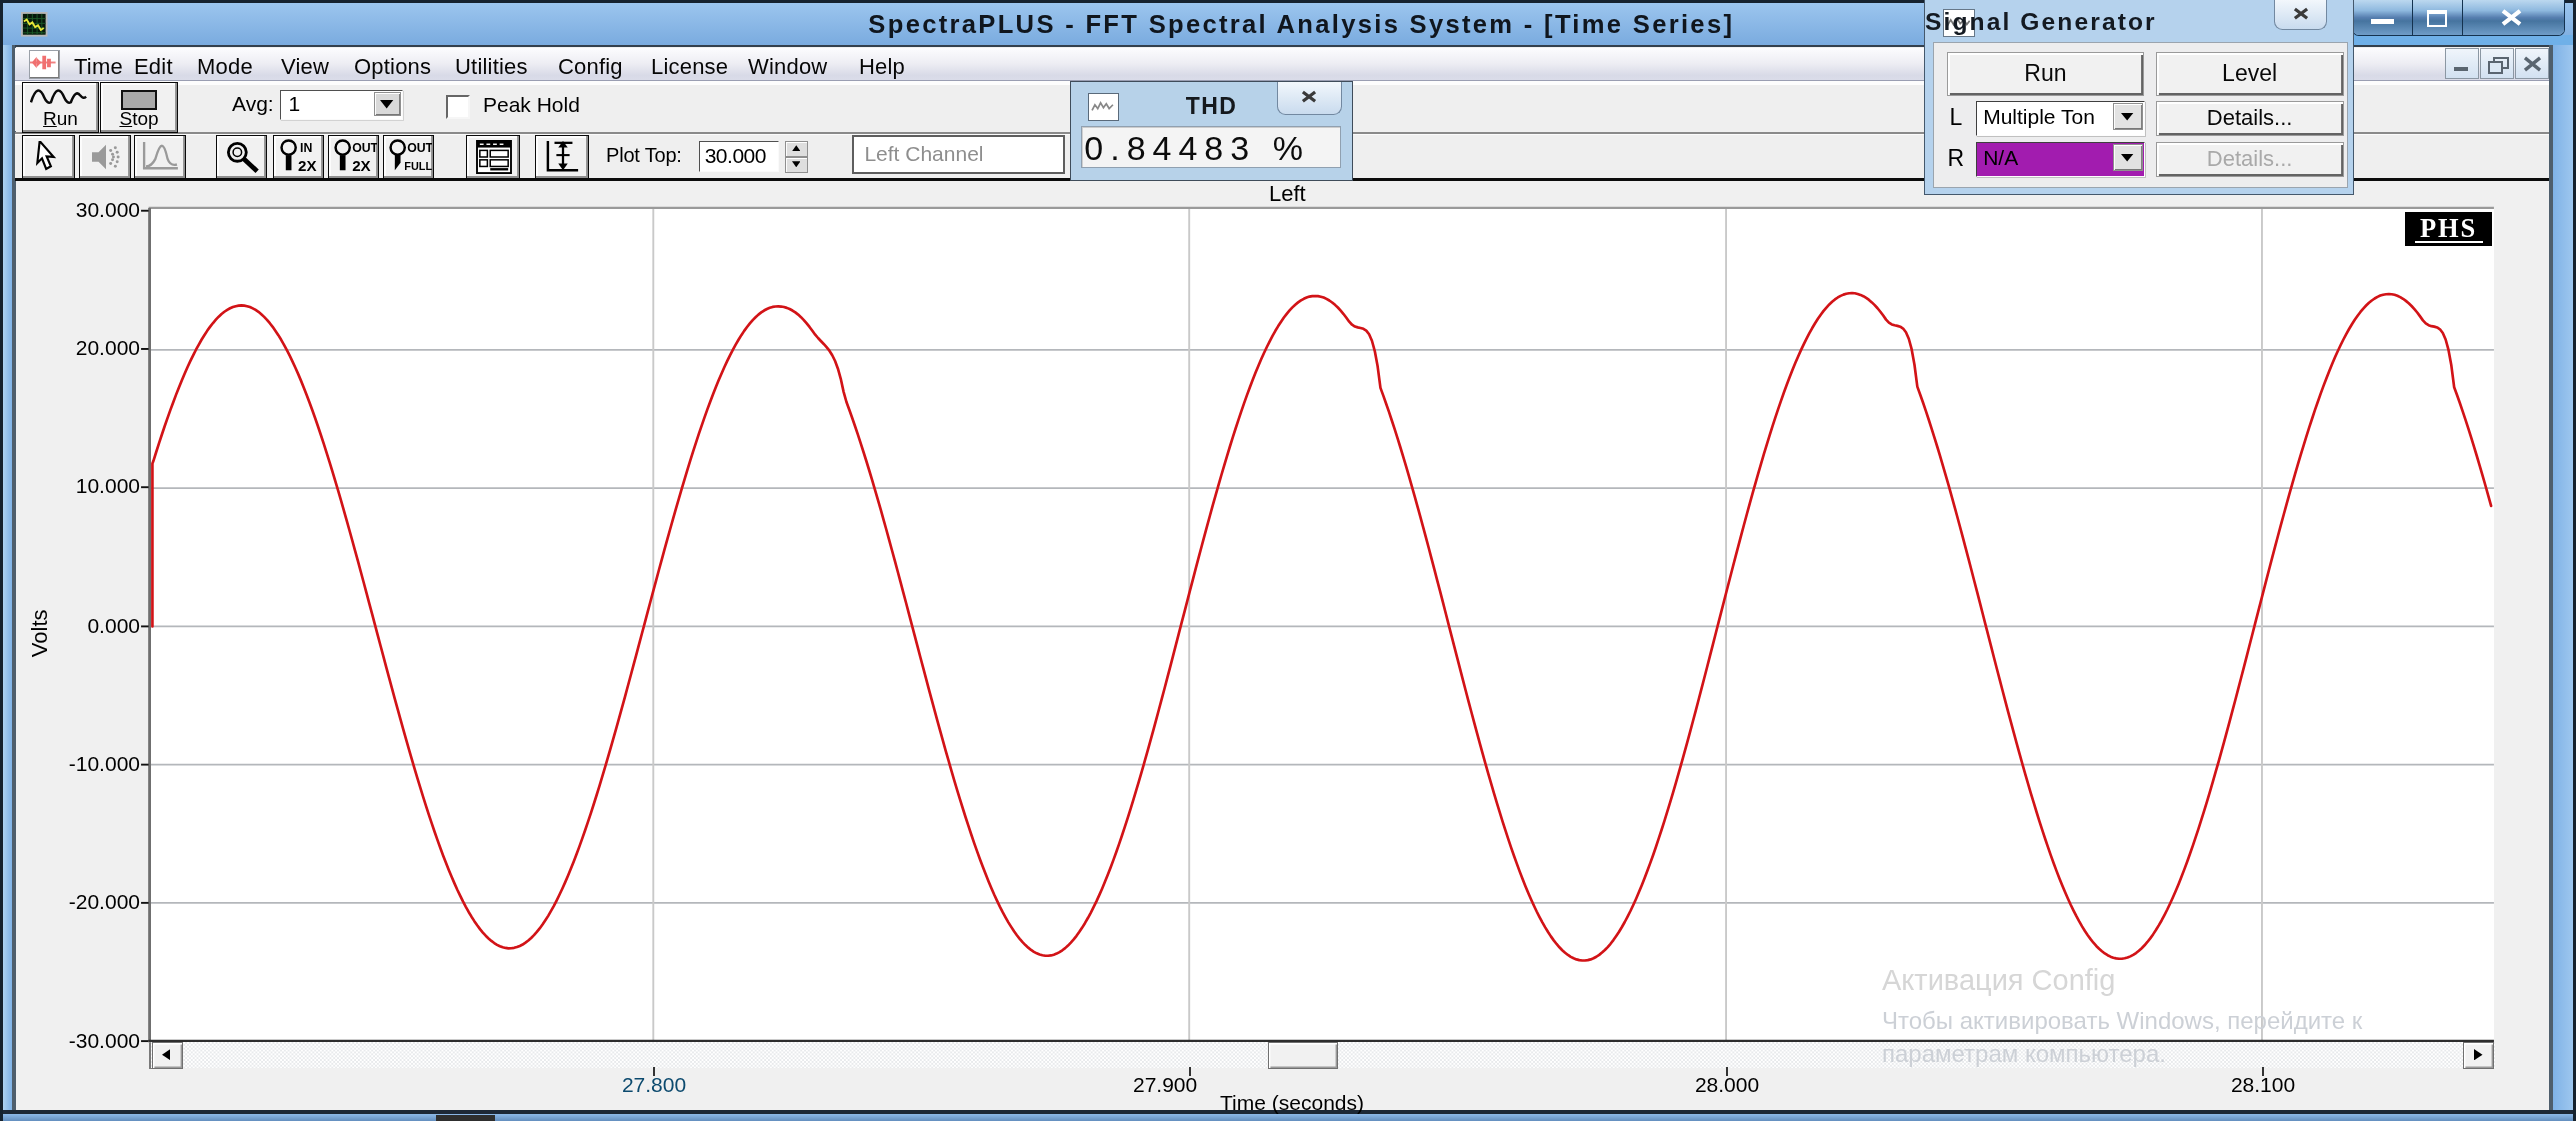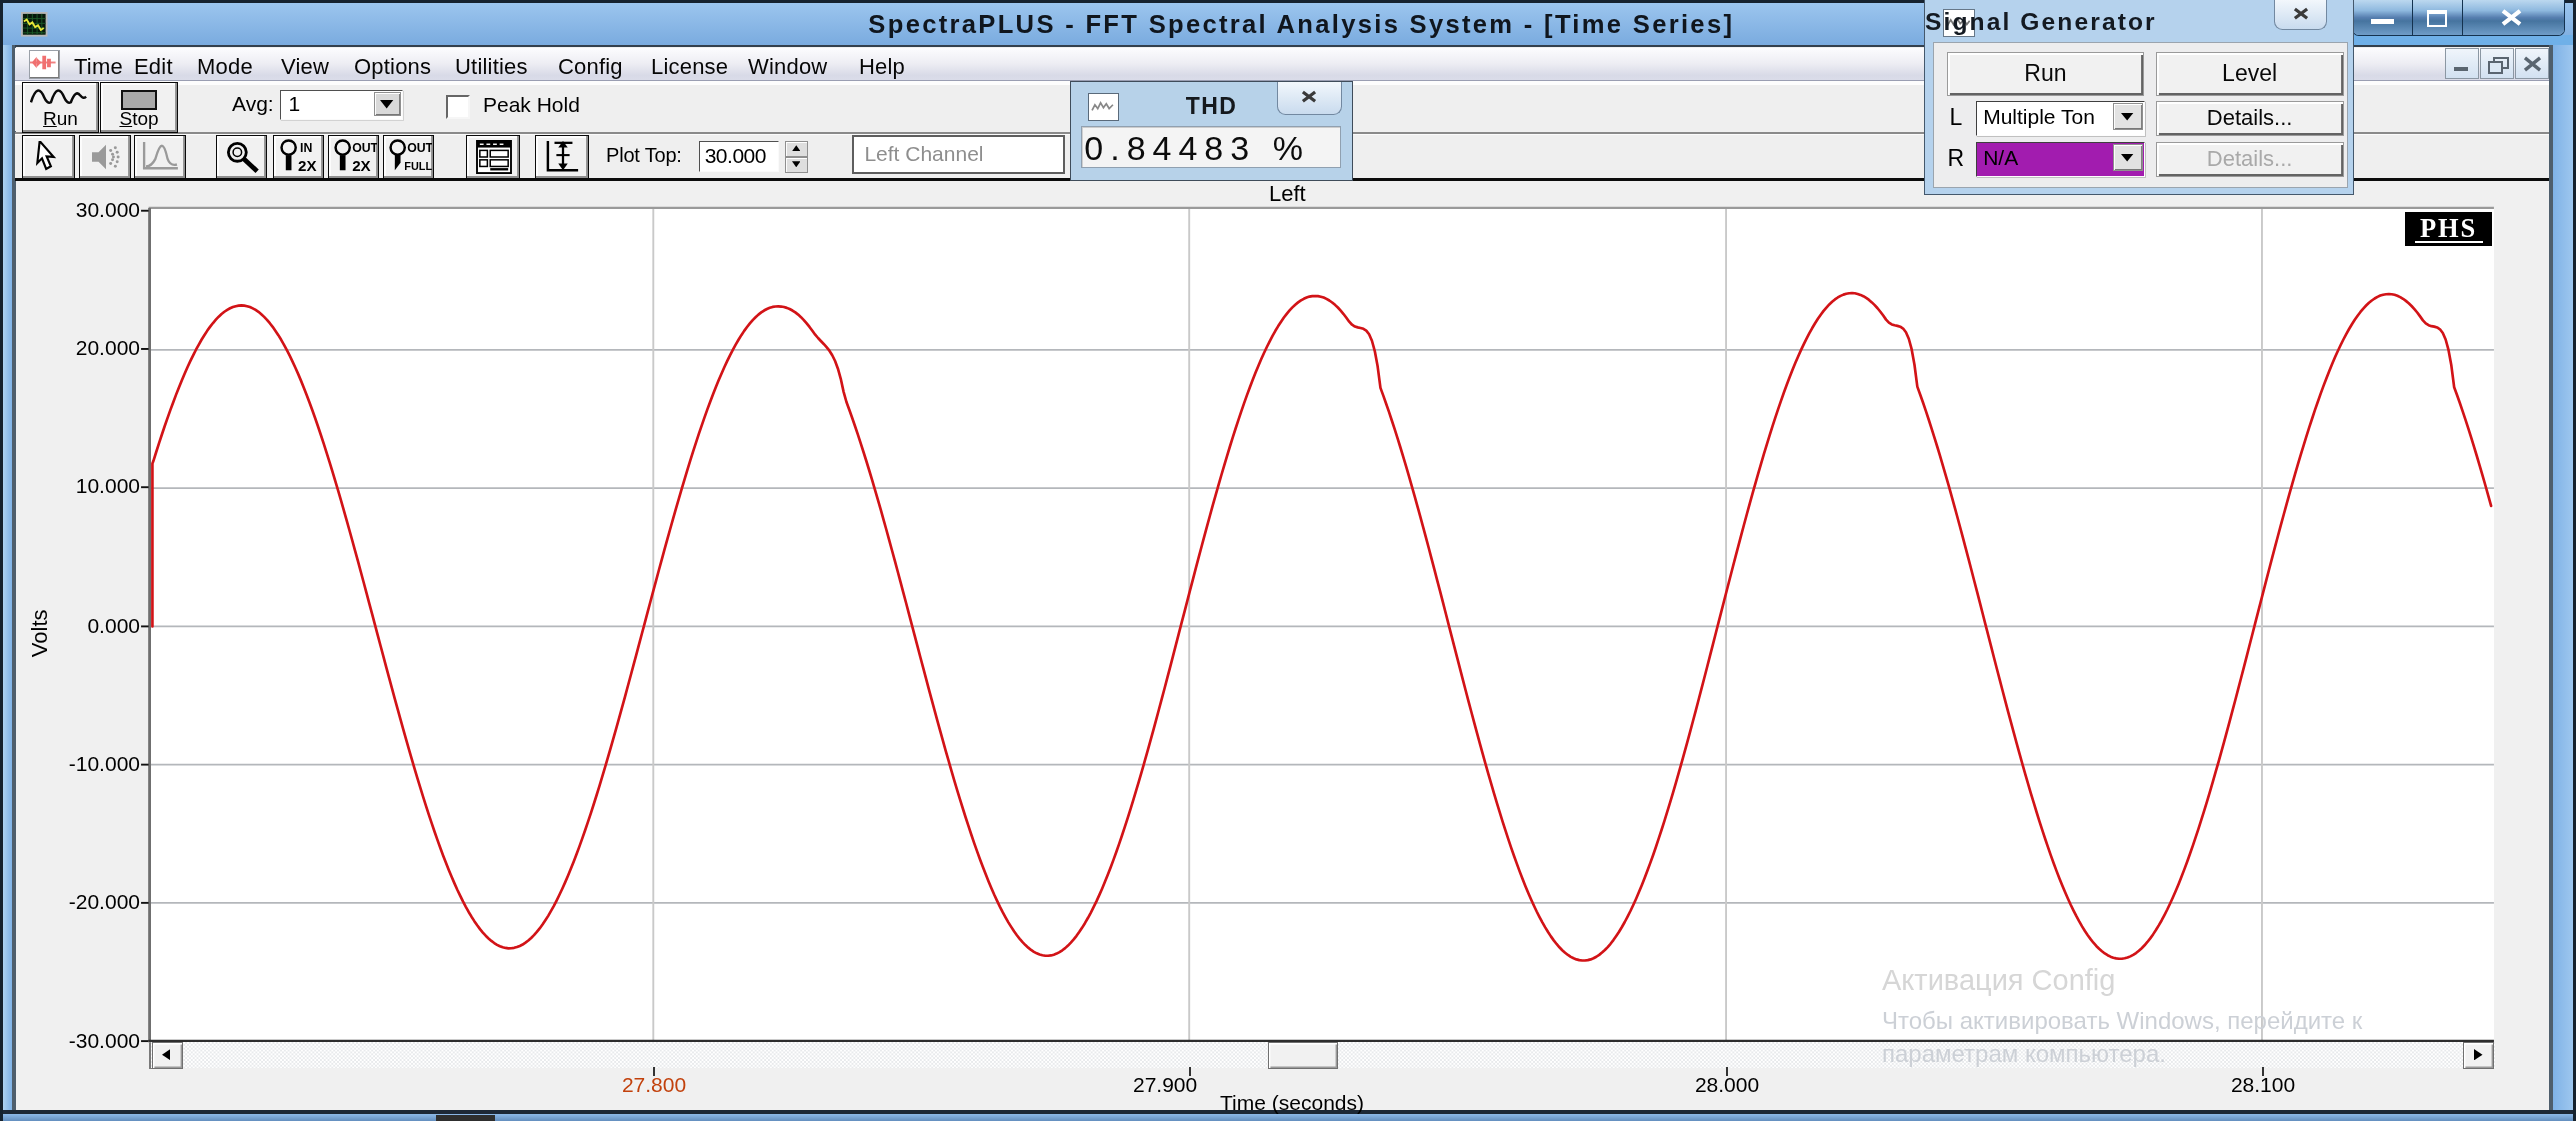--- a/index.html
+++ b/index.html
@@ -254,21 +254,21 @@
 <div style="position:absolute;left:2463px;top:1042px;width:29px;height:24.6px;background:#f1f1f1;border:1.4px solid #707070;box-shadow:inset 1.4px 1.4px 0 #fff,inset -1.4px -1.4px 0 #9a9a9a">
       <svg style="position:absolute;left:10.4px;top:5.7px" width="8.5" height="11.4" viewBox="0 0 9 12">
         <path d="M0,0 L9,6 L0,12 Z" fill="#000"></path>
       </svg>
     </div>
 <div style="position:absolute;left:1268px;top:1042px;width:68px;height:24.6px;background:#f1f1f1;border:1.4px solid #707070;box-shadow:inset 1.4px 1.4px 0 #fff,inset -1.4px -1.4px 0 #9a9a9a"></div>
 <div style="position:absolute;left:653px;top:1067px;width:1.9px;height:8.5px;background:#333"></div>
 <div style="position:absolute;left:1189px;top:1067px;width:1.9px;height:8.5px;background:#333"></div>
 <div style="position:absolute;left:1726px;top:1067px;width:1.9px;height:8.5px;background:#333"></div>
 <div style="position:absolute;left:2262px;top:1067px;width:1.9px;height:8.5px;background:#333"></div>
-<div style="position:absolute;left:597px;top:1073px;width:114px;text-align:center;font-size:21px;color:#c2410c">27.800</div>
+<div style="position:absolute;left:597px;top:1073px;width:114px;text-align:center;font-size:21px;color:#0c4a6e">27.800</div>
 <div style="position:absolute;left:1133px;top:1073px;width:114px;text-align:left;font-size:21px;color:#000">27.900</div>
 <div style="position:absolute;left:1670px;top:1073px;width:114px;text-align:center;font-size:21px;color:#000">28.000</div>
 <div style="position:absolute;left:2206px;top:1073px;width:114px;text-align:center;font-size:21px;color:#000">28.100</div>
 <div style="position:absolute;left:1203px;top:1091px;width:161px;text-align:right;font-size:21px;color:#000">Time (seconds)</div>
 <div style="position:absolute;left:1882px;top:964px;font-size:29px;color:#d6d6d6">Активация Config</div>
 <div style="position:absolute;left:1882px;top:1007px;font-size:24px;color:#ccd0d6;z-index:30">Чтобы активировать Windows, перейдите к</div>
 <div style="position:absolute;left:1882px;top:1040px;font-size:24px;color:#ccd0d6;z-index:30">параметрам компьютера.</div>
 <div style="position:absolute;left:1070px;top:81px;width:283px;height:100px;background:#b7d2e9;border:1.9px solid #3f4c5a;box-sizing:border-box;z-index:20">
 <div style="position:absolute;left:17px;top:11.4px;width:29px;height:25.6px;background:#fff;border:1.4px solid #5a6a7a">
         <svg style="position:absolute;left:1.9px;top:5.7px" width="23" height="13.3" viewBox="0 0 24 14">

